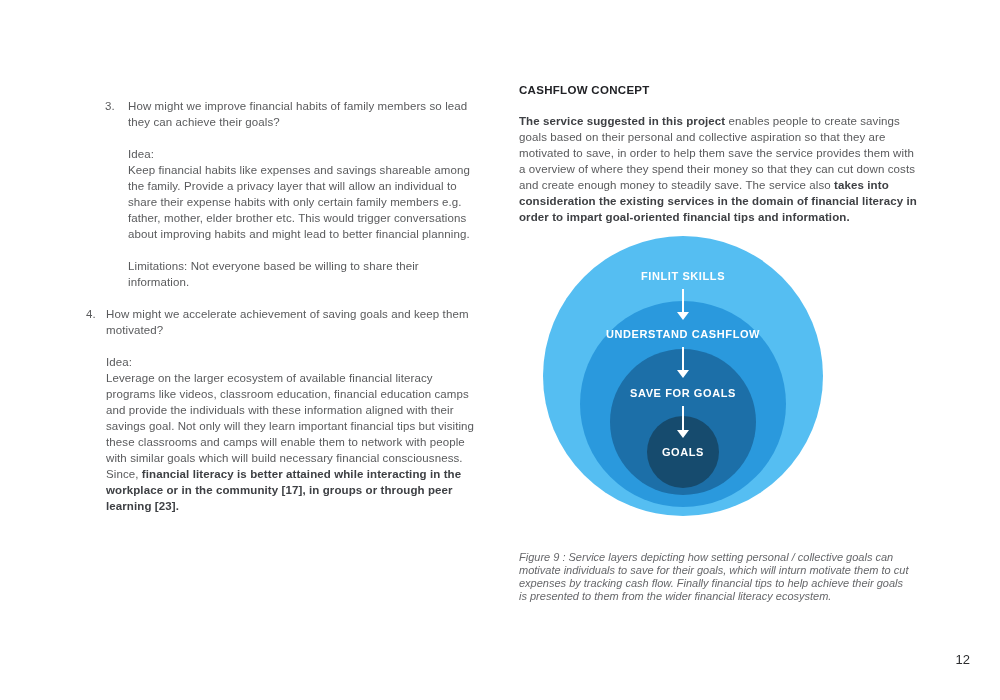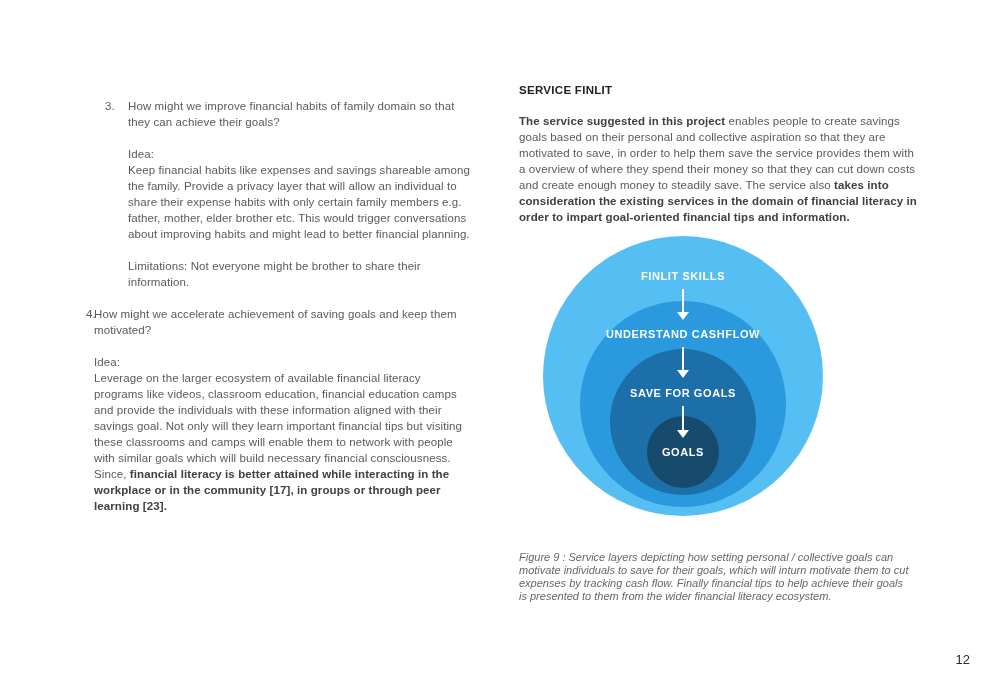--- a/index.html
+++ b/index.html
@@ -67,44 +67,44 @@
 </head>
 <body>
 
 <div class="page">
 
   <div>
 
     <div class="list-item body-text" style="left:105px; top:98px; width:370px;">
       <span class="item-number">3.</span>
       <div class="item-content" style="margin-left:23px; width:347px;">
-        <p>How might we improve financial habits of family domain so that they can achieve their goals?</p>
+        <p>How might we improve financial habits of family members so lead they can achieve their goals?</p>
         <div class="gap"></div>
         <p>Idea:</p>
         <p>Keep financial habits like expenses and savings shareable among the family. Provide a privacy layer that will allow an individual to share their expense habits with only certain family members e.g. father, mother, elder brother etc. This would trigger conversations about improving habits and might lead to better financial planning.</p>
         <div class="gap"></div>
-        <p style="width:300px;">Limitations: Not everyone might be brother to share their information.</p>
+        <p style="width:300px;">Limitations: Not everyone based be willing to share their information.</p>
       </div>
     </div>
 
     <div class="list-item body-text" style="left:86px; top:306px; width:392px;">
       <span class="item-number">4.</span>
-      <div class="item-content" style="margin-left:8px; width:370px;">
+      <div class="item-content" style="margin-left:20px; width:370px;">
         <p>How might we accelerate achievement of saving goals and keep them motivated?</p>
         <div class="gap"></div>
         <p>Idea:</p>
         <p><span>Leverage on the larger ecosystem of available financial literacy programs like videos, classroom education, financial education camps and provide the individuals with these information aligned with their savings goal. Not only will they learn important financial tips but visiting these classrooms and camps will enable them to network with people with similar goals which will build necessary financial consciousness. Since, </span><span class="bold-seg">financial literacy is better attained while interacting in the workplace or in the community [17], in groups or through peer learning [23].</span></p>
       </div>
     </div>
 
   </div>
 
   <div>
 
-    <div class="heading">SERVICE FINLIT</div>
+    <div class="heading">CASHFLOW CONCEPT</div>
 
     <p class="right-para body-text"><span class="bold-seg">The service suggested in this project</span><span> enables people to create savings goals based on their personal and collective aspiration so that they are motivated to save, in order to help them save the service provides them with a overview of where they spend their money so that they can cut down costs and create enough money to steadily save. The service also </span><span class="bold-seg">takes into consideration the existing services in the domain of financial literacy in order to impart goal-oriented financial tips and information.</span></p>
 
     <div class="diagram">
       <svg width="300" height="300" viewBox="0 0 300 300">
         <circle cx="150" cy="148" r="140" fill="#55bef2"></circle>
         <circle cx="150" cy="176" r="103" fill="#2a99dd"></circle>
         <circle cx="150" cy="194" r="73" fill="#1c6fa8"></circle>
         <circle cx="150" cy="224" r="36" fill="#164b6e"></circle>
 

